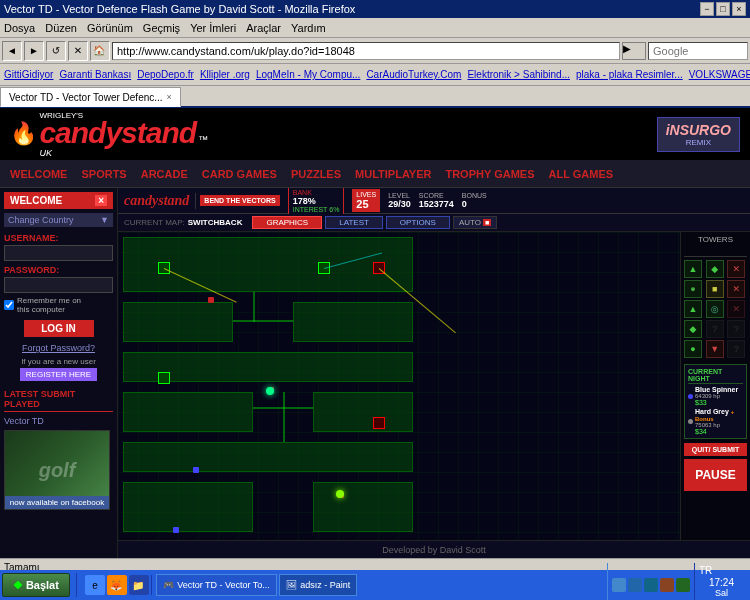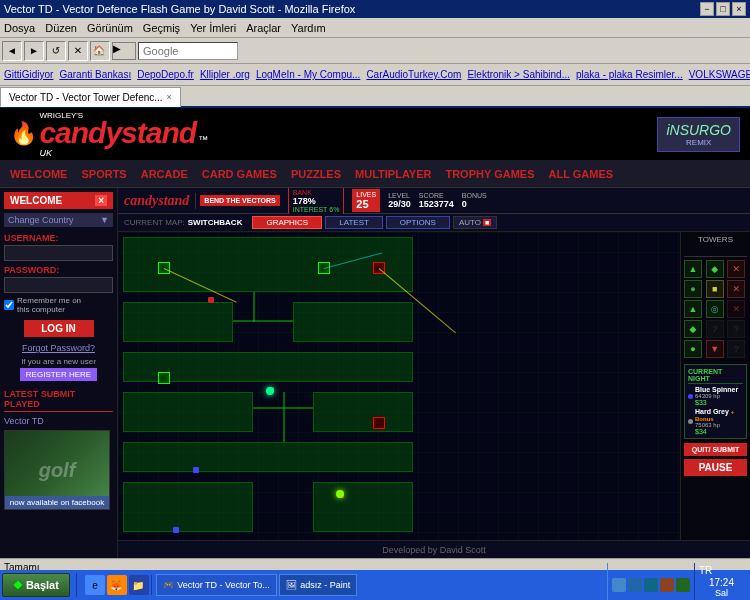--- a/index.html
+++ b/index.html
@@ -31,21 +31,21 @@
     
     .page-content { background: #1a1a1a; height: calc(600px - 150px); overflow: hidden; }
     
     
     .website { background: #1a1a1a; width: 100%; height: 100%; overflow: hidden; }
     
     .site-header { background: #000; padding: 4px 10px; display: flex; justify-content: space-between; align-items: center; height: 52px; }
     .logo-area { display: flex; align-items: center; }
     .logo-wrigleys { color: #fff; font-size: 8px; display: block; margin-bottom: -4px; }
     .insurgo-logo { background: #2a2a4a; border: 1px solid #4444aa; padding: 4px 8px; text-align: center; }
-    .insurgo-text { color: #86efac; font-size: 14px; font-weight: normal; font-style: italic; }
+    .insurgo-text { color: #fca5a5; font-size: 14px; font-weight: bold; font-style: italic; }
     .insurgo-sub { color: #aaaaff; font-size: 8px; }
     
     .nav-menu { background: #1a1a2a; padding: 4px 10px; display: flex; align-items: center; gap: 14px; border-bottom: 1px solid #333; height: 28px; }
     .nav-link { color: #cc2222; font-size: 11px; font-weight: bold; text-transform: uppercase; cursor: pointer; }
     
     .main-area { display: flex; height: calc(100% - 80px); }
     
     
     .sidebar { width: 118px; background: #0a0a1a; border-right: 1px solid #222; padding: 4px; flex-shrink: 0; overflow: hidden; }
     .welcome-header { background: #cc2222; color: white; font-size: 10px; font-weight: bold; padding: 3px 6px; margin-bottom: 4px; display: flex; justify-content: space-between; }
@@ -148,20 +148,21 @@
     <span class="menu-item">Araçlar</span>
     <span class="menu-item">Yardım</span>
   </div>
 
   <div class="toolbar">
     <div class="nav-btn">◄</div>
     <div class="nav-btn">►</div>
     <div class="nav-btn">↺</div>
     <div class="nav-btn">✕</div>
     <div class="nav-btn">🏠</div>
+    <input class="address-bar" value="http://www.candystand.com/uk/play.do?id=18048" style="">
     <div class="go-btn">▶</div>
     <input class="search-bar" placeholder="Google" style="">
   </div>
 
   <div class="bookmarks-bar">
     <span class="bookmark">GittiGidiyor</span>
     <span class="bookmark">Garanti Bankası</span>
     <span class="bookmark">DepoDepo.fr</span>
     <span class="bookmark">Kllipler .org</span>
     <span class="bookmark">LogMeIn - My Compu...</span>
@@ -380,21 +381,21 @@
                       <span style="color:#ff8800;font-size:6px;"> + <span>Bonus</span></span>
                     </div>
                     <div style="color:#aaa;font-size:6px;">75063 hp</div>
                     <div style="color:#44ff44;font-size:7px;">$34</div>
                   </div>
                 </div>
               </div>
 
               <div style="display:flex;flex-direction:column;gap:3px;margin-top:4px;">
                 <button style="background:#cc2222;color:white;font-size:7px;font-weight:bold;padding:3px 2px;border:none;cursor:pointer;width:100%;text-align:center;">QUIT/ SUBMIT</button>
-                <button style="background:#cc2222;color:white;font-size:10px;font-weight:bold;padding:3px 2px;border:none;cursor:pointer;width:100%;text-align:center;">PAUSE</button>
+                <button style="background:#cc2222;color:white;font-size:12px;font-weight:bold;padding:9px 2px;border:none;cursor:pointer;width:100%;text-align:center;">PAUSE</button>
               </div>
             </div>
           </div>
 
           <div style="background:#0a0a20;display:flex;align-items:center;justify-content:center;height:18px;border-top:1px solid #222;">
             <span style="color:#666;font-size:9px;">Developed by David Scott</span>
           </div>
 
         </div>
       </div>

